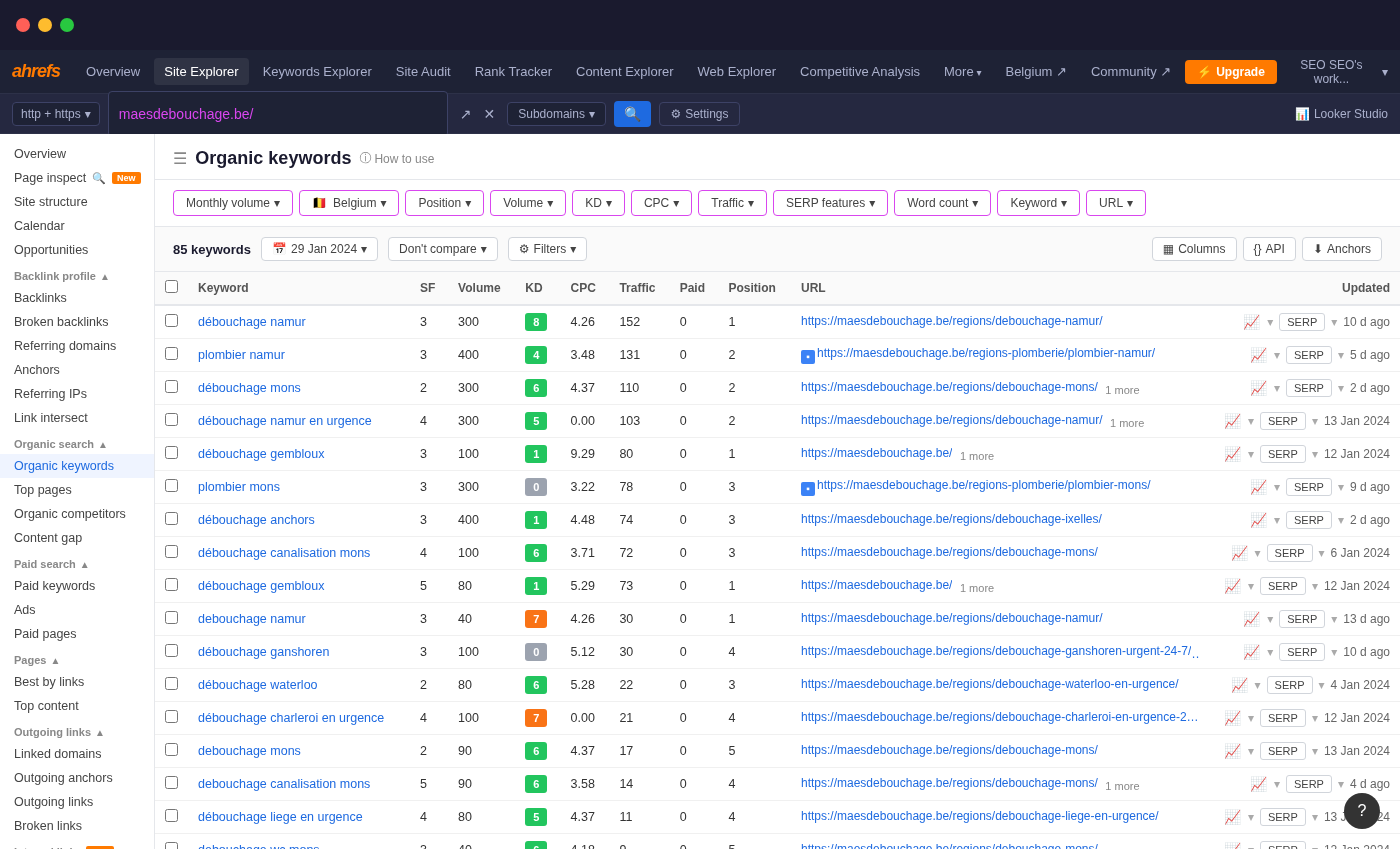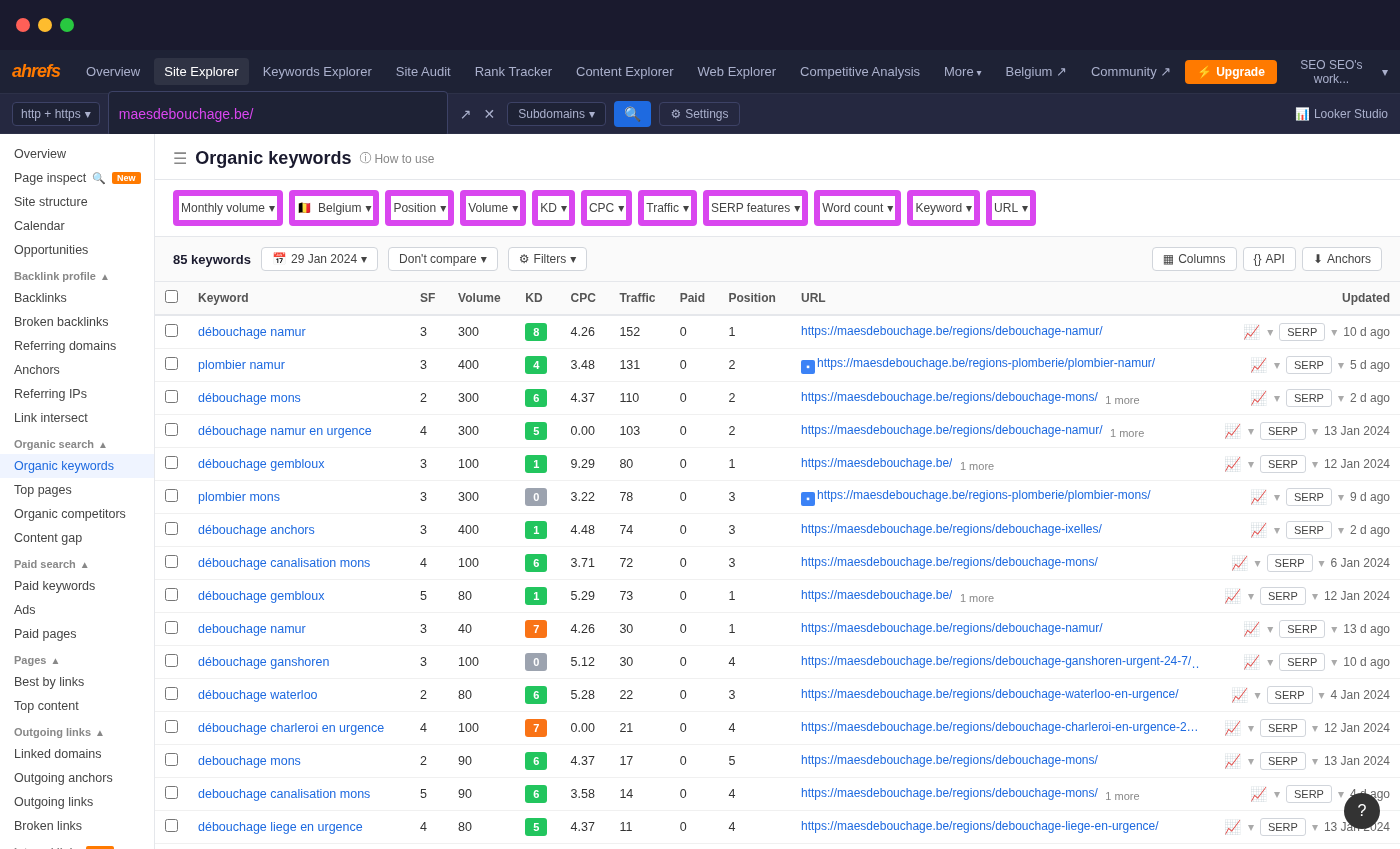--- a/index.html
+++ b/index.html
@@ -46,21 +46,21 @@
     .badge-new { background: #ff7a00; color: #fff; font-size: 9px; padding: 1px 5px; border-radius: 2px; font-weight: 600; }
 
     
     .content { flex: 1; overflow-y: auto; background: #fff; }
     .content-header { padding: 14px 18px 10px; border-bottom: 1px solid #e5e7eb; display: flex; align-items: center; gap: 8px; }
     .content-title { font-size: 18px; font-weight: 700; color: #1a1a2e; }
     .how-to-use { background: none; border: none; color: #888; font-size: 12px; cursor: pointer; display: flex; align-items: center; gap: 3px; }
 
     
     .filter-bar { padding: 10px 18px; border-bottom: 1px solid #e5e7eb; display: flex; align-items: center; gap: 6px; flex-wrap: wrap; background: #fff; }
-    .filter-btn { background: #fff; border: 6px solid #d946ef; color: #444; padding: 5px 2px; border-radius: 4px; font-size: 12px; cursor: pointer; display: flex; align-items: center; gap: 4px; white-space: nowrap; }
+    .filter-btn { background: #fff; border: 1px solid #d946ef; color: #444; padding: 5px 12px; border-radius: 4px; font-size: 12px; cursor: pointer; display: flex; align-items: center; gap: 4px; white-space: nowrap; }
     .filter-btn.flag::before { content: '🇧🇪'; margin-right: 2px; }
 
     
     .table-toolbar { padding: 10px 18px; display: flex; align-items: center; gap: 10px; border-bottom: 1px solid #e5e7eb; background: #fafafa; }
     .keywords-count { font-weight: 600; font-size: 13px; color: #1a1a2e; }
     .date-btn { background: #fff; border: 1px solid #d1d5db; color: #444; padding: 4px 10px; border-radius: 4px; font-size: 12px; cursor: pointer; display: flex; align-items: center; gap: 4px; }
     .compare-btn { background: #fff; border: 1px solid #d1d5db; color: #444; padding: 4px 10px; border-radius: 4px; font-size: 12px; cursor: pointer; display: flex; align-items: center; gap: 4px; }
     .filters-btn { background: #fff; border: 1px solid #d1d5db; color: #444; padding: 4px 10px; border-radius: 4px; font-size: 12px; cursor: pointer; display: flex; align-items: center; gap: 4px; }
     .toolbar-right { margin-left: auto; display: flex; gap: 6px; }
     .columns-btn, .api-btn, .export-btn { background: #fff; border: 1px solid #d1d5db; color: #444; padding: 4px 10px; border-radius: 4px; font-size: 12px; cursor: pointer; display: flex; align-items: center; gap: 4px; }

